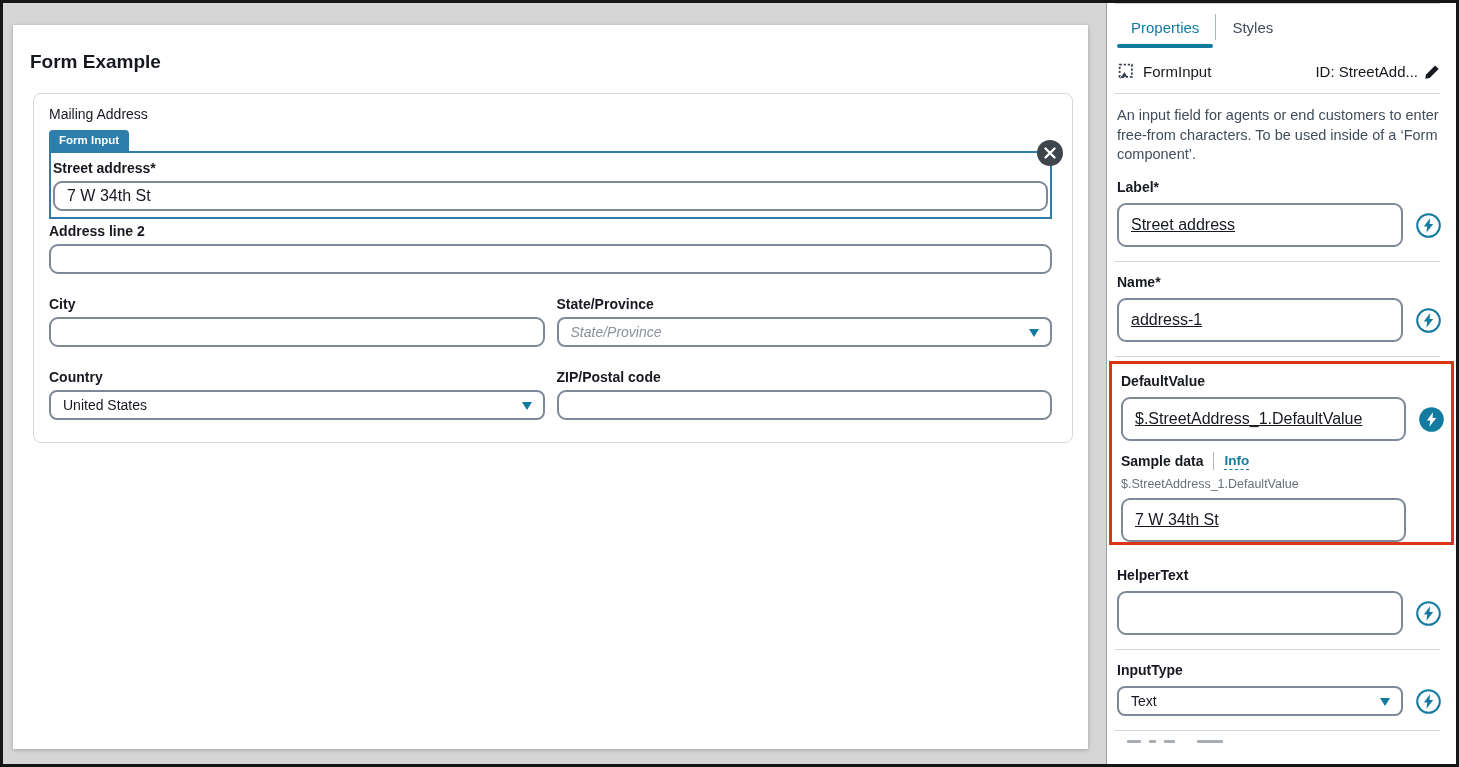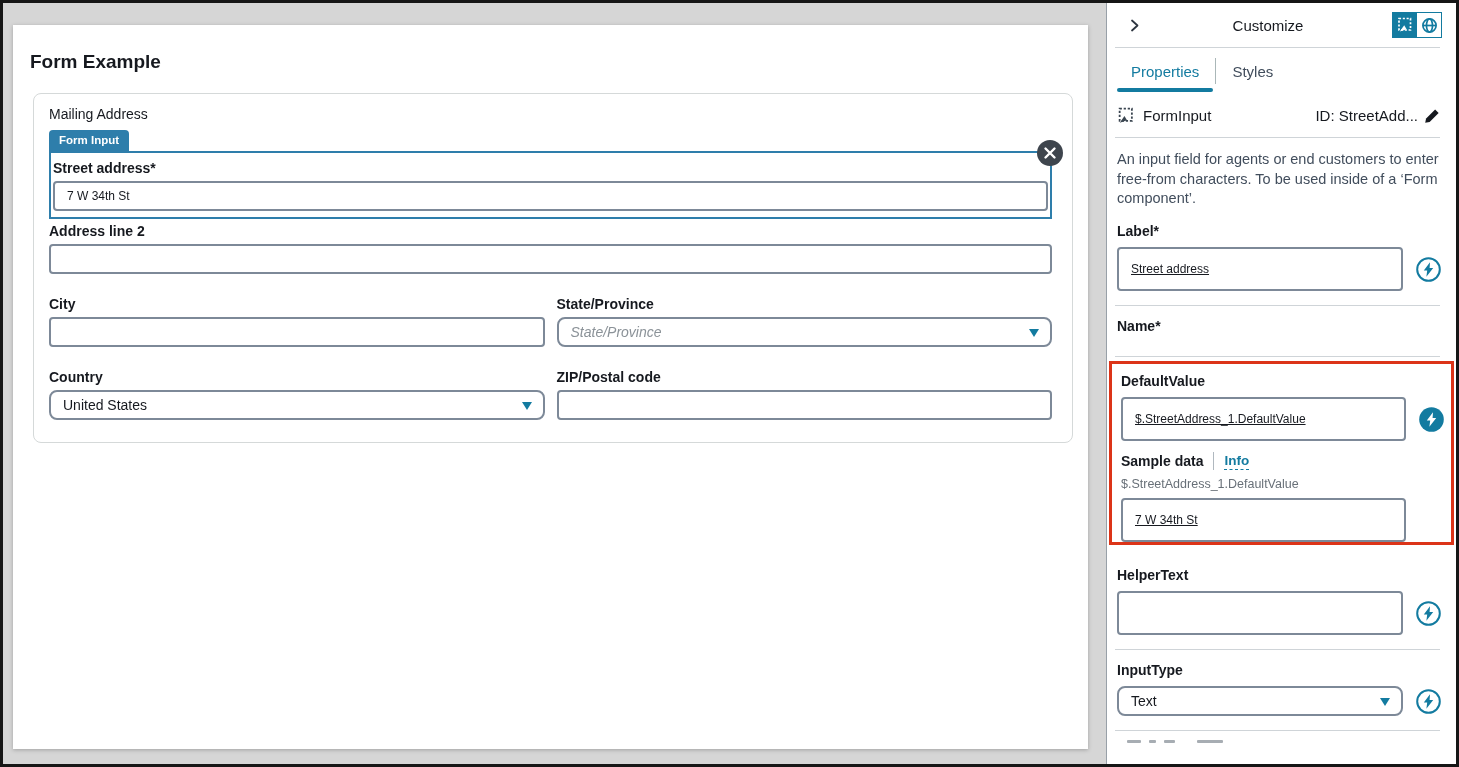--- a/index.html
+++ b/index.html
@@ -17,21 +17,21 @@
   body{font-family:"Liberation Sans","DejaVu Sans",sans-serif;background:#fff;}
   .frame{width:1459px;height:767px;border:3px solid #161616;display:flex;background:#d6d6d6;overflow:hidden;}
 
   
   .stage{position:relative;width:1103px;height:100%;background:#d6d6d6;flex:0 0 auto;}
   .canvas-card{position:absolute;left:10px;top:22px;width:1075px;height:724px;background:#fff;box-shadow:0 1px 4px rgba(0,0,0,.25);}
   .canvas-title{font-size:19px;font-weight:bold;color:var(--ink);margin:26px 0 0 17px;}
   .group-card{position:absolute;left:20px;top:68px;width:1040px;height:350px;border:1px solid #d5d9d9;border-radius:8px;background:#fff;padding:12px 20px 20px 15px;}
   .group-label{font-size:14px;color:var(--ink);margin-bottom:8px;}
   .fld-label{font-size:14px;font-weight:bold;color:var(--ink);margin-bottom:5px;display:block;}
-  .tb{display:block;width:100%;height:30px;border:2px solid var(--border-gray);border-radius:4px;padding:0 12px;font-size:12px;color:var(--ink);font-family:inherit;background:#fff;outline:none;}
+  .tb{display:block;width:100%;height:30px;border:2px solid var(--border-gray);border-radius:9px;padding:0 12px;font-size:16px;color:var(--ink);font-family:inherit;background:#fff;outline:none;}
   .sel-box{position:relative;height:30px;border:2px solid var(--border-gray);border-radius:8px;padding:0 30px 0 12px;font-size:14px;color:var(--ink);background:#fff;display:flex;align-items:center;}
   .sel-box .ph{font-style:italic;color:#8b9298;}
   .caret{position:absolute;right:11px;top:10px;width:0;height:0;border-left:5.5px solid transparent;border-right:5.5px solid transparent;border-top:8px solid var(--accent);}
   .row2{display:grid;grid-template-columns:1fr 1fr;column-gap:12px;margin-top:22px;}
   .mt22{margin-top:4px;}
 
   
   .selection-wrap{position:relative;margin-top:6px;}
   .badge{display:inline-block;background:var(--sel-blue);color:#fff;font-size:11.5px;font-weight:bold;padding:4px 10px 5px;border-radius:4px 4px 0 0;}
   .selection{position:relative;border:2px solid var(--sel-blue);padding:6px 2px 6px 2px;}
@@ -130,43 +130,20 @@
             <label class="fld-label">ZIP/Postal code</label>
             <input class="tb" value="" style="">
           </div>
         </div>
       </div>
     </div>
   </div>
 
   <aside class="panel">
 
-    <div class="panel-header">
-      <button class="collapse-btn" aria-label="collapse">
-        <svg width="15" height="15" viewBox="0 0 15 15">
-          <path d="M5 2.5 L10.5 7.5 L5 12.5" fill="none" stroke="#2d3540" stroke-width="1.8" stroke-linecap="round" stroke-linejoin="round"></path>
-        </svg>
-      </button>
-      <div class="panel-title">Customize</div>
-      <div class="icon-toggle">
-        <button class="cell active">
-          <svg width="16" height="16" viewBox="0 0 16 16">
-            <rect x="2" y="1.5" width="11.5" height="11.5" fill="none" stroke="#fff" stroke-width="1.7" stroke-dasharray="2.1 1.7"></rect>
-            <path d="M7.2 8.2 L2.8 14.6 L9.6 12.2 Z" fill="#fff"></path>
-          </svg>
-        </button>
-        <button class="cell">
-          <svg width="17" height="17" viewBox="0 0 18 18">
-            <circle cx="9" cy="9" r="7" fill="none" stroke="#137ba0" stroke-width="1.8"></circle>
-            <ellipse cx="9" cy="9" rx="3.2" ry="7" fill="none" stroke="#137ba0" stroke-width="1.8"></ellipse>
-            <path d="M2 9 H16" stroke="#137ba0" stroke-width="1.8"></path>
-          </svg>
-        </button>
-      </div>
-    </div>
 
     <div class="hdiv"></div>
 
     <div class="tabs">
       <div class="tab active">Properties</div>
       <div class="tab-sep"></div>
       <div class="tab inactive">Styles</div>
     </div>
 
     <div class="component-row">
@@ -197,20 +174,29 @@
             <path d="M15 6.2 L8.8 14.4 H12.2 L11.4 20.8 L18.2 12 H14.6 Z" fill="#137ba0"></path>
           </svg>
         </button>
       </div>
     </div>
 
     <div class="hdiv"></div>
 
     <div class="section">
       <span class="p-label">Name*</span>
+      <div class="field-row">
+        <input class="tb" value="address-1" style="">
+        <button class="bolt">
+          <svg width="27" height="27" viewBox="0 0 27 27">
+            <circle cx="13.5" cy="13.5" r="11.3" fill="#fff" stroke="#137ba0" stroke-width="2"></circle>
+            <path d="M15 6.2 L8.8 14.4 H12.2 L11.4 20.8 L18.2 12 H14.6 Z" fill="#137ba0"></path>
+          </svg>
+        </button>
+      </div>
     </div>
 
     <div class="hdiv"></div>
 
     <div class="red-box">
       <span class="p-label">DefaultValue</span>
       <div class="field-row">
         <input class="tb" value="$.StreetAddress_1.DefaultValue" style="">
         <button class="bolt">
           <svg width="27" height="27" viewBox="0 0 27 27">

